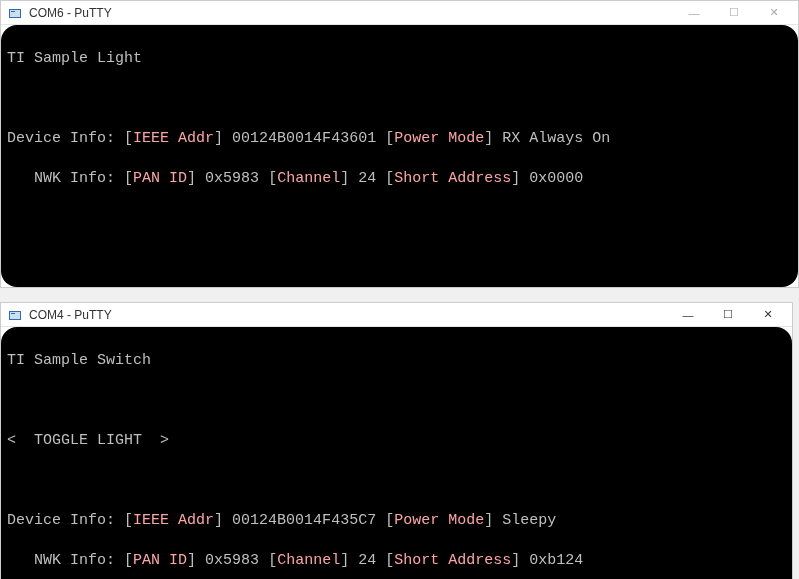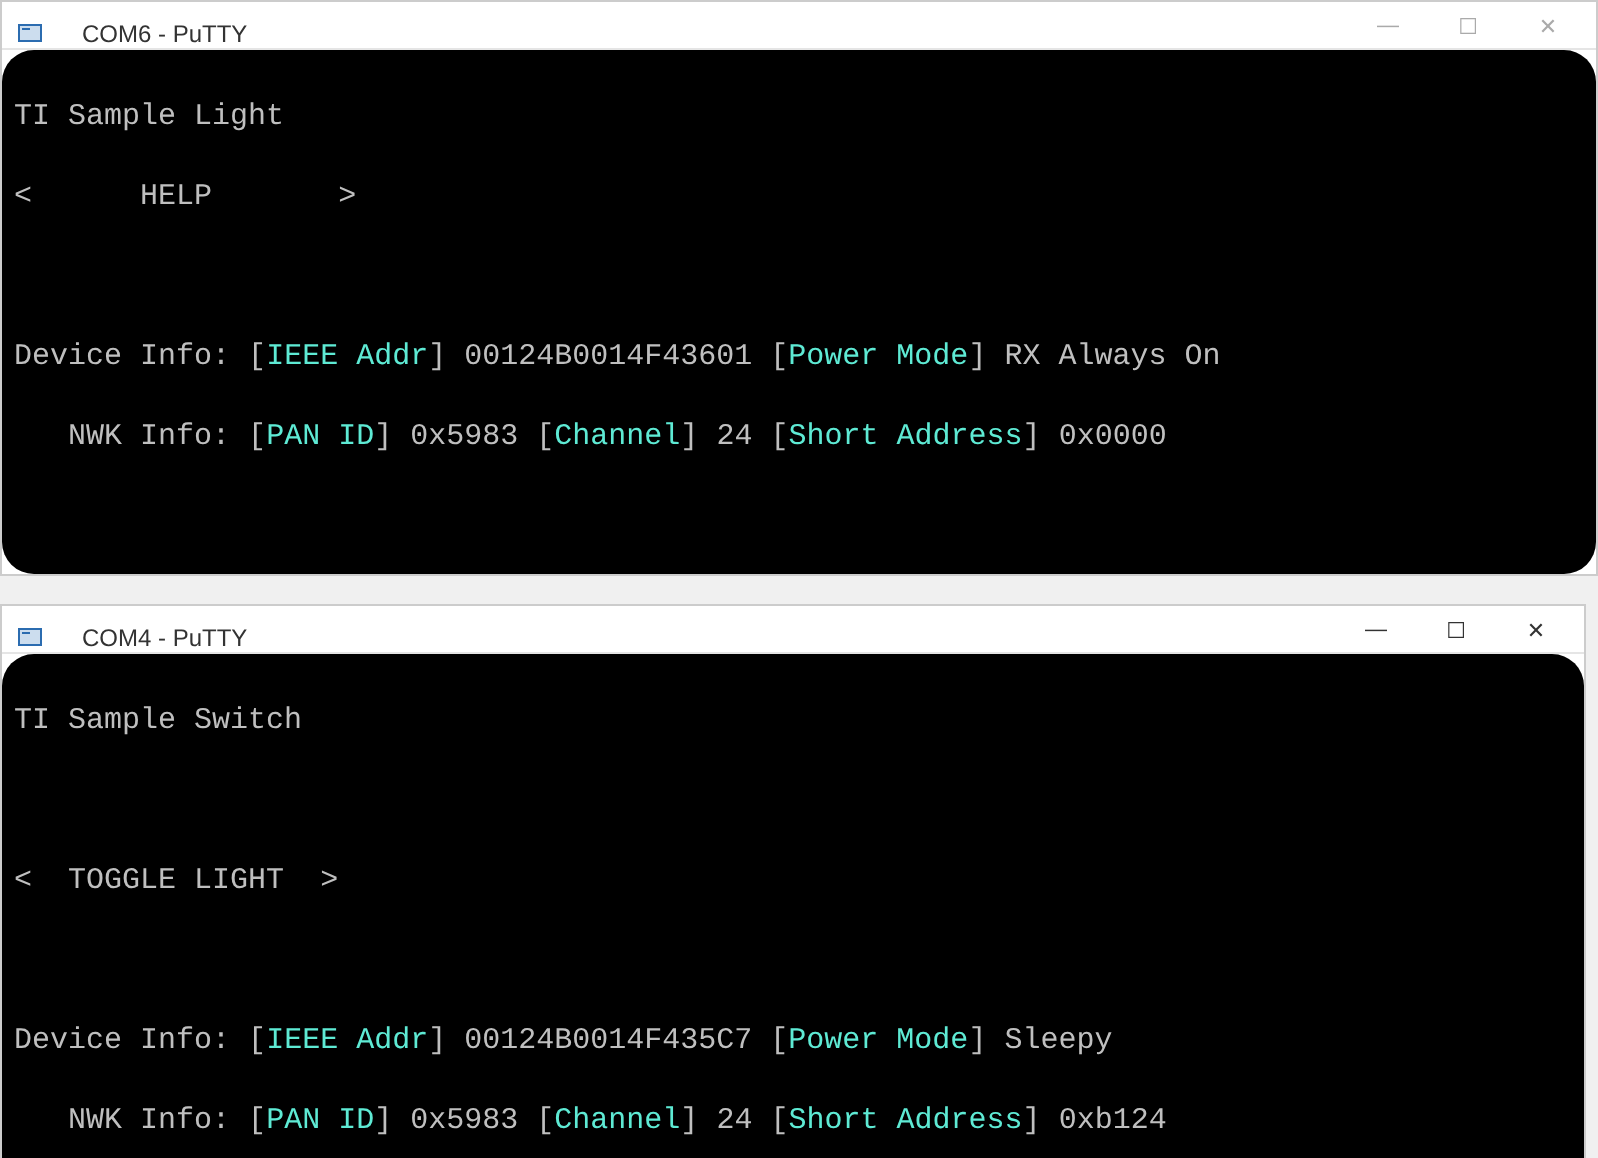--- a/index.html
+++ b/index.html
@@ -10,28 +10,27 @@
   height: 579px;
   overflow: hidden;
 }
 .window {
   background: #fff;
   border: 1px solid #ccc;
 }
 .titlebar {
   height: 24px;
   display: flex;
-  align-items: flex-end;
+  align-items: center;
   padding: 0 4px 0 6px;
   background: #fff;
   border-bottom: 1px solid #e5e5e5;
   font-family: 'Segoe UI', Tahoma, sans-serif;
   font-size: 12px;
   color: #333;
-  gap: 12px;
 }
 .titlebar-icon {
   width: 16px;
   height: 16px;
   margin-right: 6px;
   display: inline-flex;
   align-items: center;
   justify-content: center;
 }
 .titlebar-title { flex: 1; }
@@ -59,21 +58,21 @@
   line-height: 20px;
   white-space: pre;
   overflow: hidden;
   border-radius: 16px;
 }
 .window1 { width: 799px; }
 .window1 .terminal { height: 262px; }
 .window2 { width: 793px; margin-top: 14px; }
 .window2 .terminal { height: 320px; }
 .c-grey { color: #bfbfbf; }
-.c-cyan { color: #5eead4; }
+.c-cyan { color: #fca5a5; }
 .line { display: block; }
 </style>
 </head>
 <body>
 
 <div class="window window1">
   <div class="titlebar">
     <span class="titlebar-icon">
       <svg width="14" height="14" viewBox="0 0 14 14">
           <rect x="1" y="3" width="12" height="9" fill="#2b6cb0"></rect>
@@ -83,21 +82,20 @@
     </span>
     <span class="titlebar-title">COM6 - PuTTY</span>
     <div class="titlebar-buttons">
       <div class="titlebar-btn dim">—</div>
       <div class="titlebar-btn dim">☐</div>
       <div class="titlebar-btn dim">✕</div>
     </div>
   </div>
   <div class="terminal">
 <span class="line c-grey">TI Sample Light</span>
-<span class="line c-grey"><span>&lt;</span>      <span>HELP</span>       <span>&gt;</span></span>
 <span class="line"> </span>
 <span class="line"><span class="c-grey">Device Info:</span> <span class="c-grey">[</span><span class="c-cyan">IEEE Addr</span><span class="c-grey">]</span> <span class="c-grey">00124B0014F43601</span> <span class="c-grey">[</span><span class="c-cyan">Power Mode</span><span class="c-grey">]</span> <span class="c-grey">RX Always On</span></span>
 <span class="line">   <span class="c-grey">NWK Info:</span> <span class="c-grey">[</span><span class="c-cyan">PAN ID</span><span class="c-grey">]</span> <span class="c-grey">0x5983</span> <span class="c-grey">[</span><span class="c-cyan">Channel</span><span class="c-grey">]</span> <span class="c-grey">24</span> <span class="c-grey">[</span><span class="c-cyan">Short Address</span><span class="c-grey">]</span> <span class="c-grey">0x0000</span></span>
 
 
 
 
 
   </div>
 </div>

